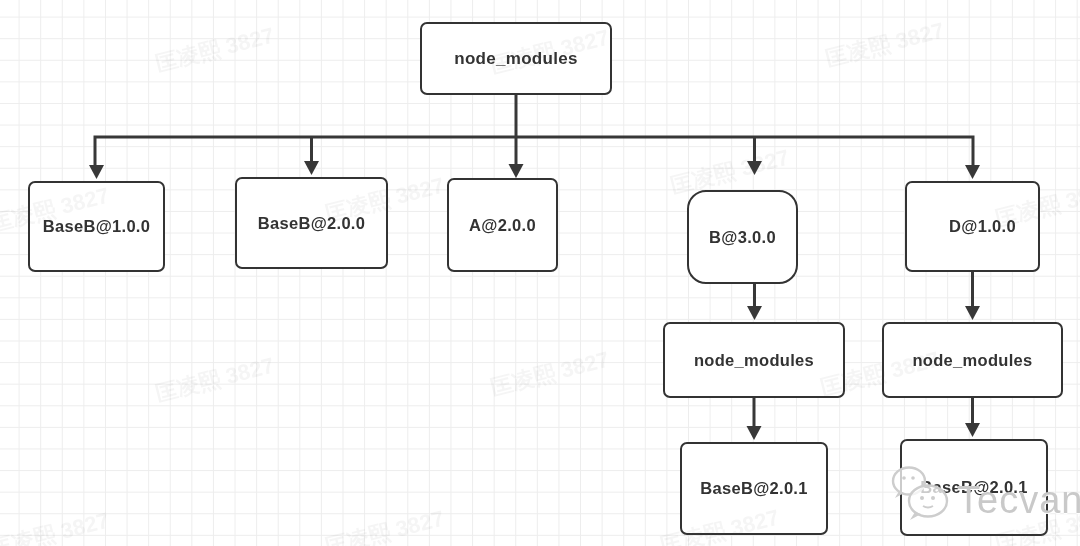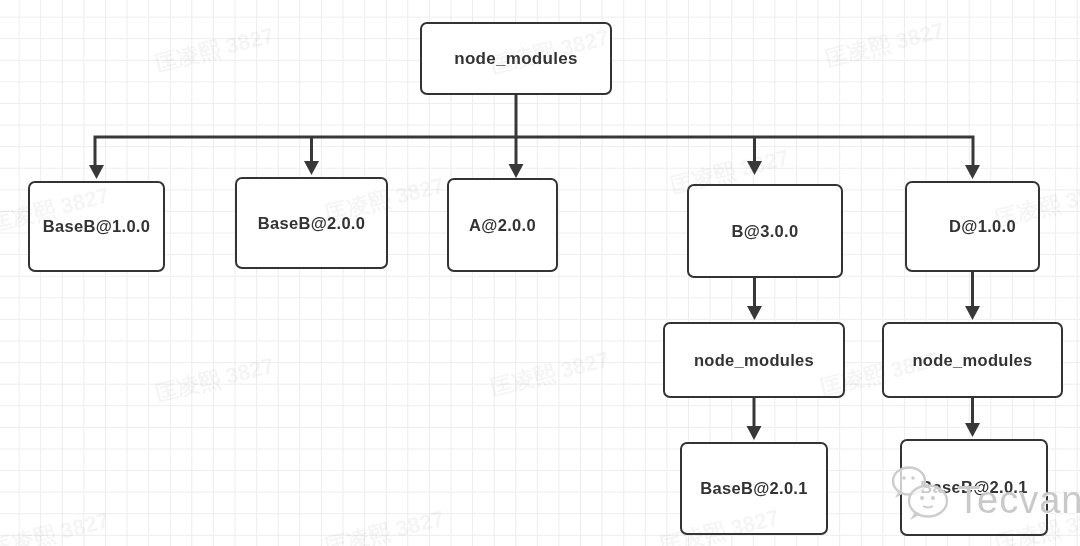--- a/index.html
+++ b/index.html
@@ -69,21 +69,21 @@
   </svg>
 
   <div class="box" style="left:420px;top:22px;width:192px;height:73px;font-size:17px;">node_modules</div>
 
   <div class="box" style="left:28px;top:181px;width:137px;height:91px;">BaseB@1.0.0</div>
 
   <div class="box" style="left:235px;top:177px;width:153px;height:92px;">BaseB@2.0.0</div>
 
   <div class="box" style="left:447px;top:178px;width:111px;height:94px;">A@2.0.0</div>
 
-  <div class="box" style="left:687px;top:184px;width:156px;height:94px;">B@3.0.0</div>
+  <div class="box" style="left:687px;top:190px;width:111px;height:94px;border-radius:19px;">B@3.0.0</div>
 
   <div class="box" style="left:905px;top:181px;width:135px;height:91px;padding-left:20px;">D@1.0.0</div>
 
   <div class="box" style="left:663px;top:322px;width:182px;height:76px;">node_modules</div>
 
   <div class="box" style="left:882px;top:322px;width:181px;height:76px;">node_modules</div>
 
   <div class="box" style="left:680px;top:442px;width:148px;height:93px;">BaseB@2.0.1</div>
 
   <div class="box" style="left:900px;top:439px;width:148px;height:97px;">BaseB@2.0.1</div>

